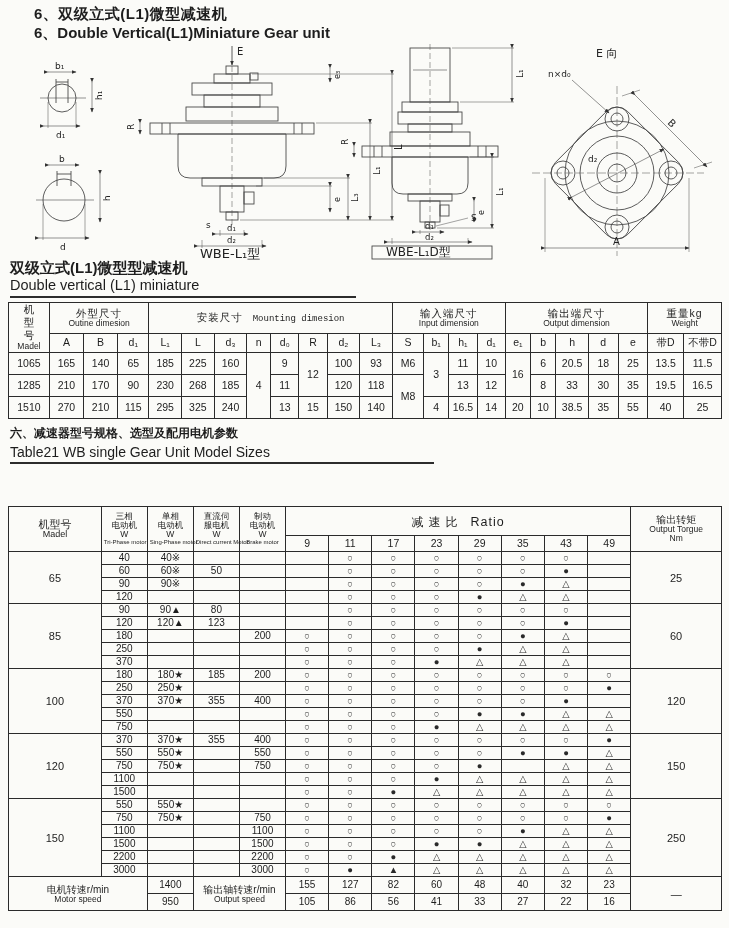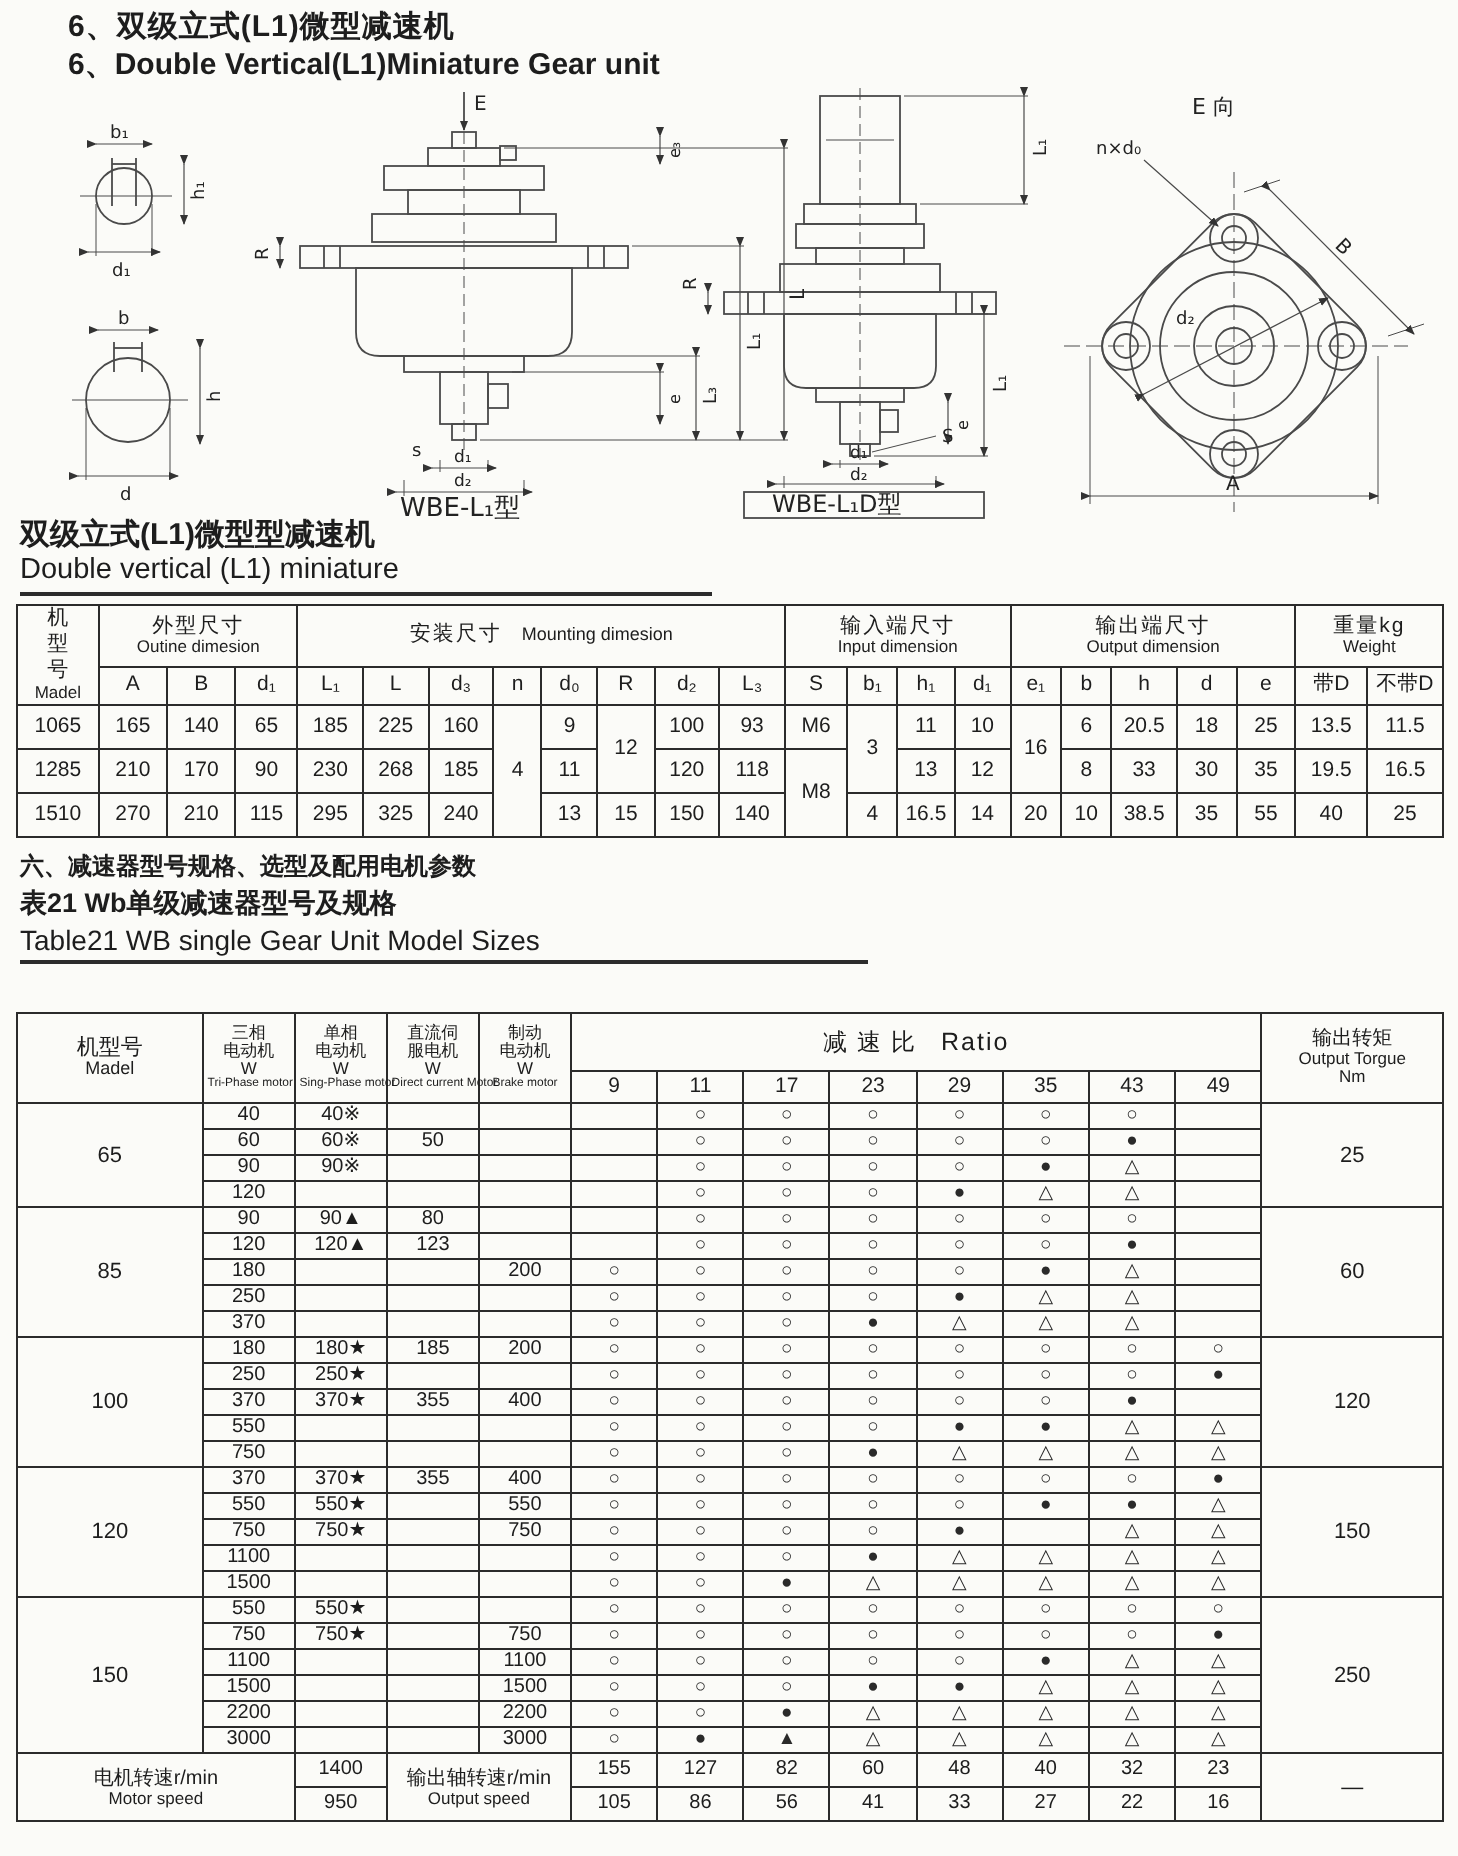--- a/index.html
+++ b/index.html
@@ -25,21 +25,21 @@
   
   table{border-collapse:collapse;table-layout:fixed;width:100%;}
   td,th{border:1px solid #2b2b2b;text-align:center;vertical-align:middle;padding:0;font-weight:normal;}
   .t1wrap{left:8px;top:302px;width:714px;}
   .t1 th{font-size:10px;line-height:1.1;}
   .t1 .grp{height:30px;}
   .t1 .sub th{height:17px;font-size:10.5px;}
   .t1 td{height:21px;font-size:10.5px;}
   .gzh{display:block;font-size:10.5px;letter-spacing:1px;}
   .gen{display:block;font-size:8.5px;}
-  .ginl .gzh,.ginl .gen{display:inline;margin:0 5px;font-size:10.5px;}
+  .ginl .gzh,.ginl .gen{display:inline;margin:0 5px;font-size:10.5px;font-family:Liberation Mono, monospace;}
   .ginl .gen{font-size:9px;}
   .vt{display:inline-block;width:13px;word-break:break-all;line-height:1.25;font-size:10.5px;}
   .men{display:block;font-size:8.5px;}
   .t2wrap{left:8px;top:506px;width:714px;}
   .t2 th{line-height:1.05;}
   .t2 .mdl-zh{font-size:11px;display:block;}
   .t2 .mdl-en{font-size:9px;display:block;}
   .t2 .mot-zh{font-size:8.5px;display:block;letter-spacing:0px;}
   .t2 .mot-w{font-size:8.5px;display:block;}
   .t2 .mot-en{font-size:6.5px;display:block;transform:scale(0.92);white-space:nowrap;}
@@ -392,21 +392,20 @@
             <td>55</td>
             <td>40</td>
             <td>25</td>
           </tr>
         </tbody>
     </table>
   </div>
 
   <div class="abs sec2">
     <div class="l1">六、减速器型号规格、选型及配用电机参数</div>
-    <div class="l3">表21 Wb单级减速器型号及规格</div>
     <div class="l4">Table21 WB single Gear Unit Model Sizes</div>
   </div>
 
   <div class="abs t2wrap">
     <table class="t2">
       <colgroup>
         <col style="width:12.9%">
         <col style="width:6.4%">
           <col style="width:6.4%">
           <col style="width:6.4%">

